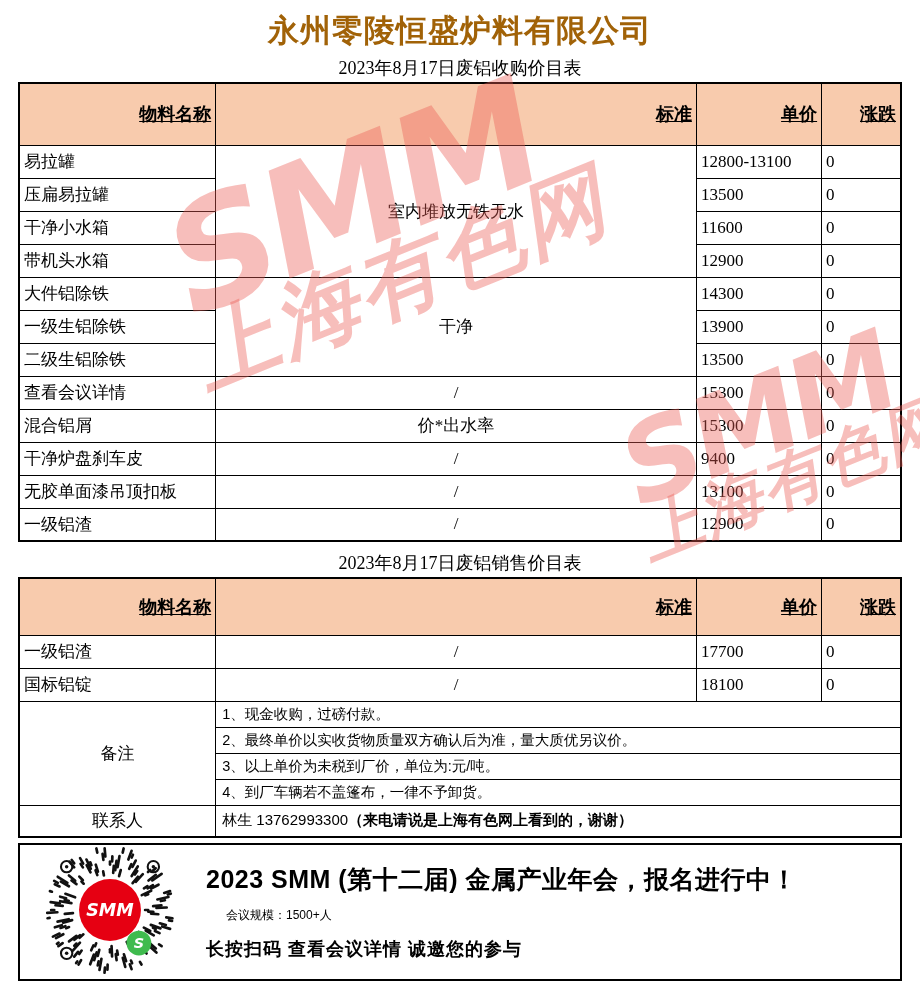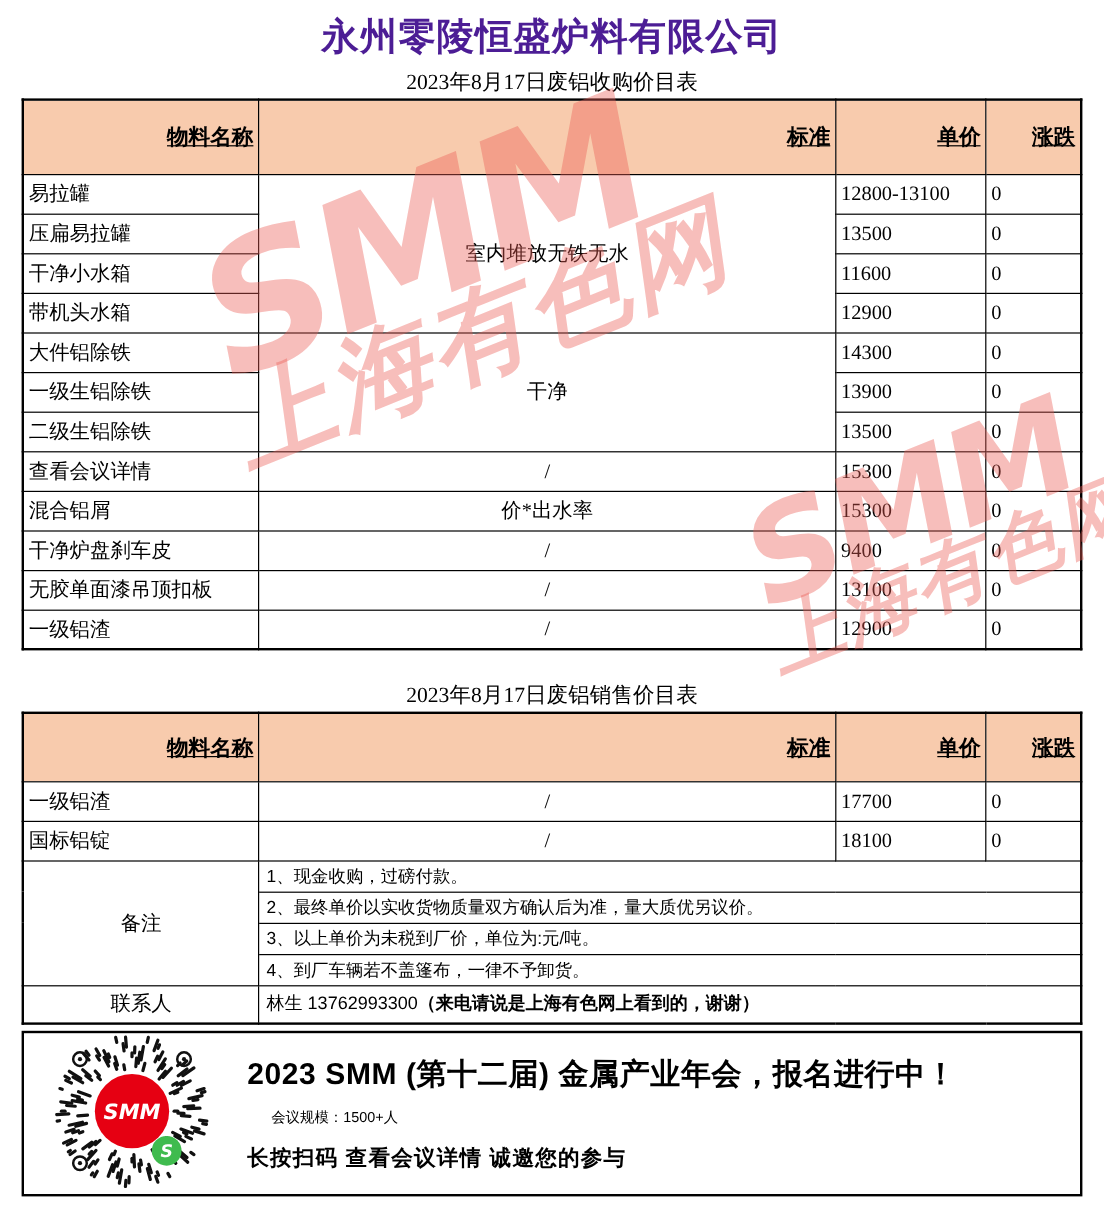--- a/index.html
+++ b/index.html
@@ -60,21 +60,21 @@
   .banner-title{font-size:25px; font-weight:bold; line-height:30px; letter-spacing:0.5px;}
   .banner-scale{font-size:12px; margin-top:13px;margin-left:20px;}
   .banner-cta{font-size:18px; font-weight:bold; margin-top:13px; letter-spacing:1px;}
 </style>
 </head>
 <body>
 
 <div class="page">
 
   <div class="inner">
-    <h1 class="page-title" style="color: #4c1d95;">永州零陵恒盛炉料有限公司</h1>
+    <h1 class="page-title" style="color: #a16207;">永州零陵恒盛炉料有限公司</h1>
 
     <div class="table-caption">2023年8月17日废铝收购价目表</div>
 
     <table class="price">
       <colgroup>
           <col class="col-name">
           <col class="col-std">
           <col class="col-price">
           <col class="col-chg">
         </colgroup>
@@ -150,21 +150,21 @@
           </tr>
           <tr class="drow">
             <td class="name-cell">一级铝渣</td>
             <td class="std-cell" rowspan="1">/</td>
             <td class="price-cell">12900</td>
             <td class="chg-cell">0</td>
           </tr>
         </tbody>
     </table>
 
-    <div class="table-caption" style="margin-top:28px;">2023年8月17日废铝销售价目表</div>
+    <div class="table-caption" style="margin-top:12px;">2023年8月17日废铝销售价目表</div>
 
     <table class="price">
       <colgroup>
           <col class="col-name">
           <col class="col-std">
           <col class="col-price">
           <col class="col-chg">
         </colgroup>
       <thead>
         <tr class="hrow2" id="sales-head">

